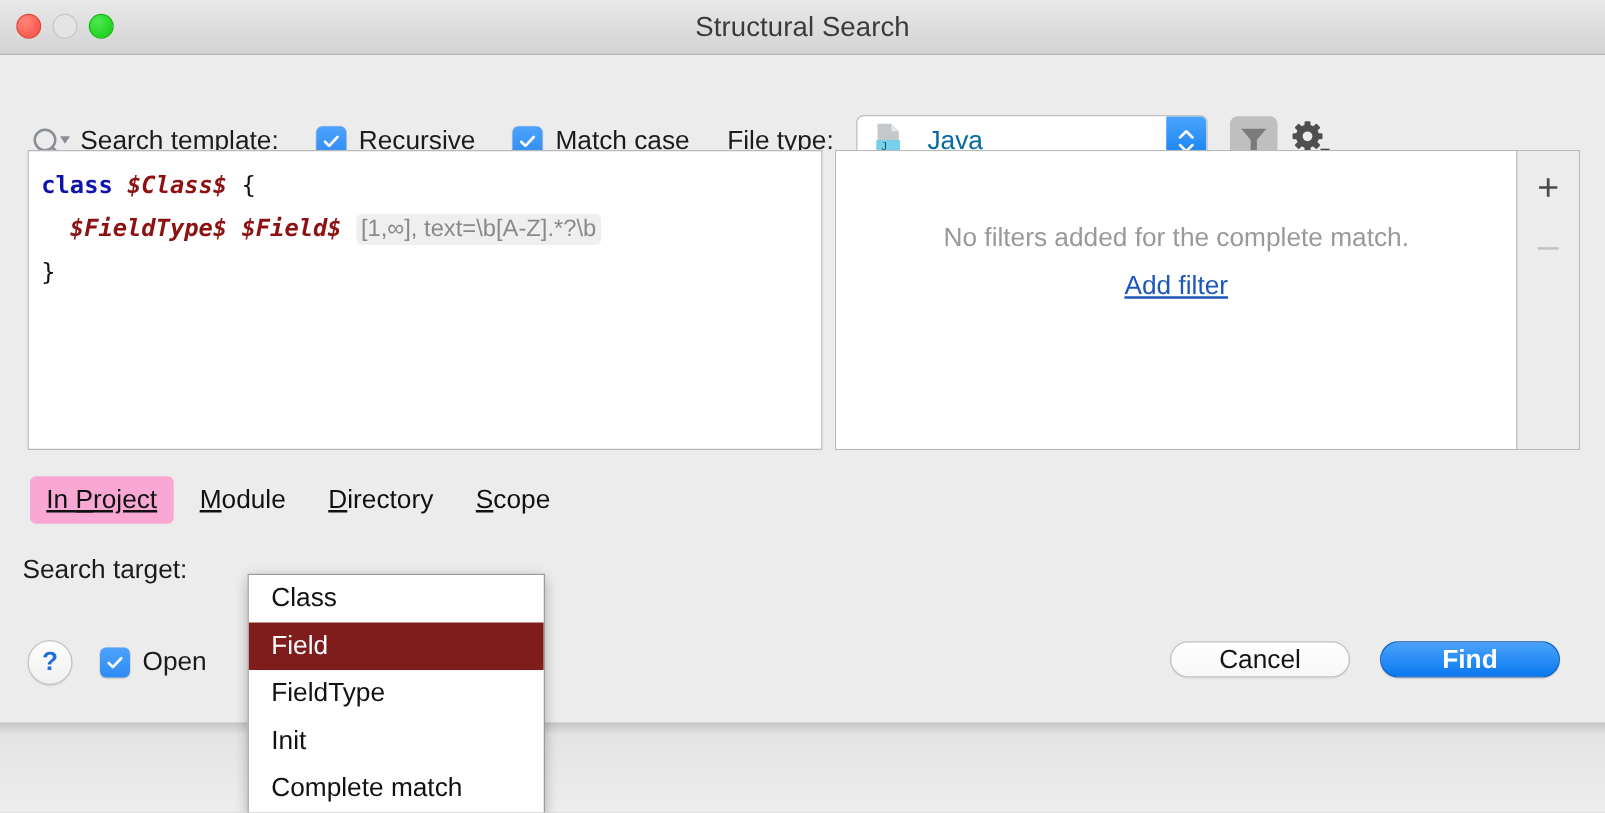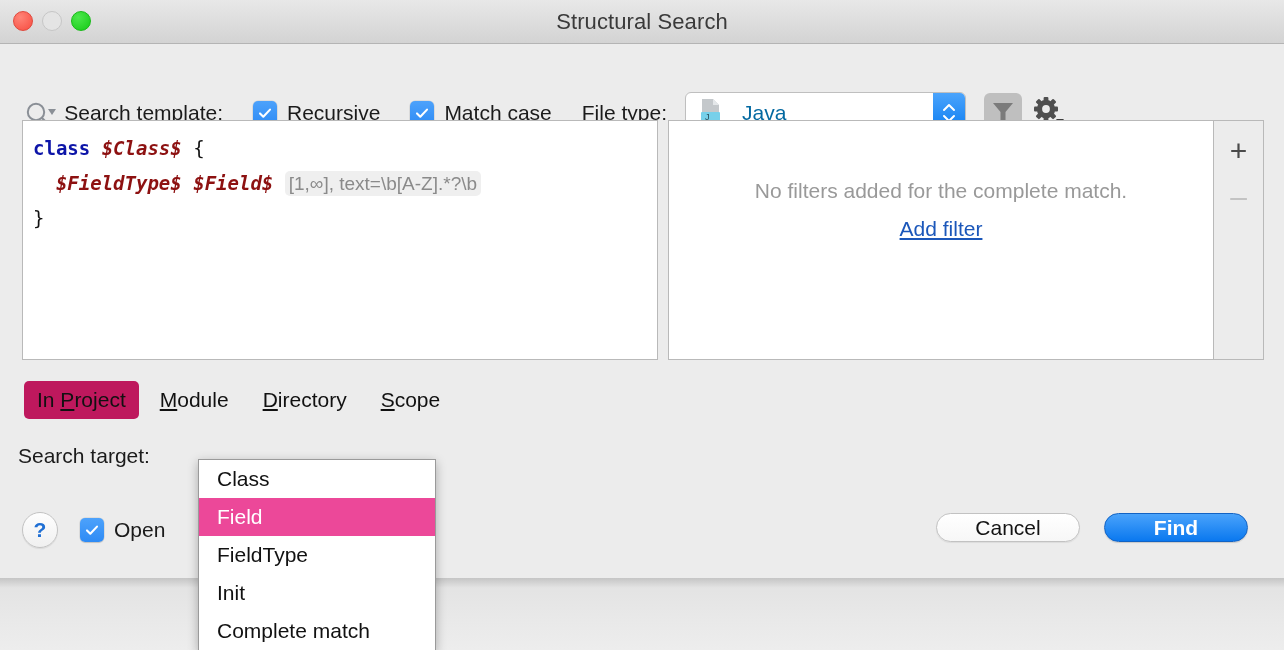--- a/index.html
+++ b/index.html
@@ -218,21 +218,21 @@
     align-items: center;
     gap: 8px;
   }
   .scope-tab {
     font-size: 21px;
     color: #111;
     padding: 7px 13px;
     border-radius: 5px;
     white-space: nowrap;
   }
-  .scope-tab.active { background: #be185d; }
+  .scope-tab.active { background: #f9a8d4; text-decoration: underline; }
   .mn { text-decoration: underline; }
 
   
   .search-target-row {
     position: absolute;
     left: 18px; top: 444px;
     display: flex;
     align-items: center;
     gap: 12px;
   }
@@ -302,21 +302,21 @@
   .dd-item {
     height: 38px;
     display: flex;
     align-items: center;
     padding-left: 18px;
     font-size: 21px;
     color: #111;
     box-sizing: border-box;
   }
   .dd-item.selected {
-    background: #ec4899;
+    background: #7f1d1d;
     color: #fff;
   }
 
   
   .below {
     position: absolute;
     left: 0; top: 578px;
     width: 1284px; height: 72px;
     background: linear-gradient(#e2e2e2, #e9e9e9 60%, #ededed);
   }

